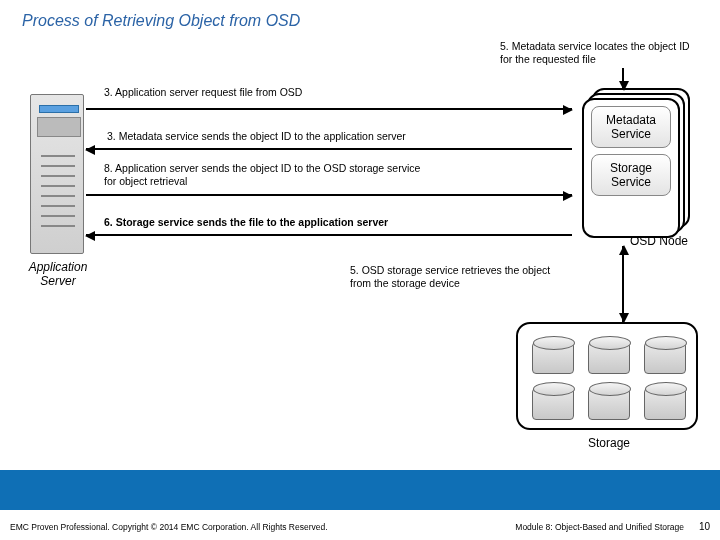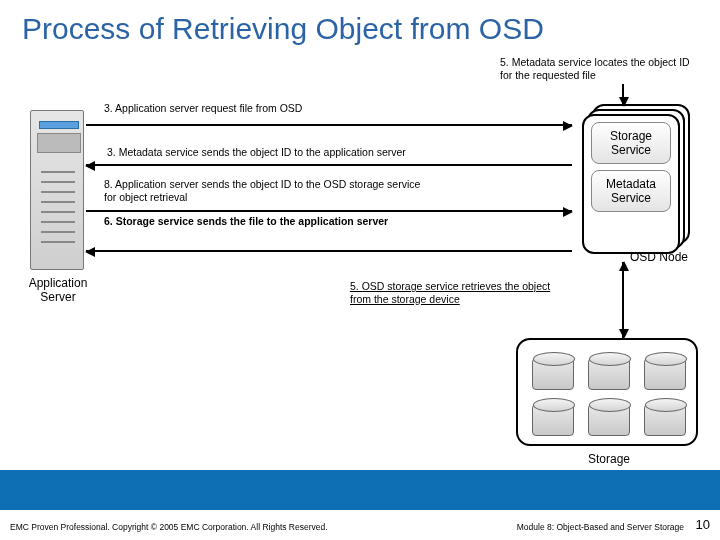--- a/index.html
+++ b/index.html
@@ -5,24 +5,25 @@
   * { margin: 0; padding: 0; box-sizing: border-box; }
   body {
     font-family: "Segoe UI", Arial, sans-serif;
     width: 720px;
     height: 540px;
     position: relative;
     background: #fff;
     overflow: hidden;
   }
   .slide-title {
-    font-size: 30px;
+    font-size: 16px;
     font-weight: 400;
     color: #2b63a6;
     padding: 12px 0 4px 22px;
+    font-style: italic;
   }
   .diagram { position: relative; width: 100%; height: 430px; }
   .step {
     position: absolute;
     font-size: 10.5px;
     color: #000;
     line-height: 1.2;
   }
 
   
@@ -44,20 +45,21 @@
     position:absolute; top:22px; left:6px;
     width:42px; height:18px; background:#bbb; border:1px solid #888;
   }
   .server-vent {
     position:absolute; left:10px; width:34px; height:2px; background:#888;
   }
   .app-server-label {
     position:absolute; left:12px; top:226px;
     width:92px; text-align:center;
     font-size:12px;
+    font-style:italic;
   }
 
   
   .osd-stack { position:absolute; right:30px; top:54px; }
   .osd-card {
     position:absolute;
     width:98px; height:140px;
     background:#fff; border:2px solid #000;
     border-radius:12px;
   }
@@ -123,21 +125,21 @@
   
   .footer-bar {
     position:absolute; left:0; right:0; bottom:30px;
     height:40px; background:#0f6fb5;
   }
   .ft {
     position:absolute; bottom:8px; font-size:8.5px; color:#000;
   }
   .ft.left { left:10px; }
   .ft.right { right:36px; }
-  .page-num { position:absolute; right:10px; bottom:8px; font-size:13px; }
+  .page-num { position:absolute; right:10px; bottom:8px; font-size:10px; }
 </style>
 </head>
 <body>
 
 <div class="slide-title">Process of Retrieving Object from OSD</div>
 
 <div class="diagram">
 
   <div class="step" style="right:30px; top:6px; width:190px;">5. Metadata service locates the object ID for the requested file</div>
 
@@ -150,51 +152,51 @@
     <div class="server-vent" style="top:110px"></div>
     <div class="server-vent" style="top:120px"></div>
     <div class="server-vent" style="top:130px"></div>
   </div>
   <div class="app-server-label">Application Server</div>
 
   <div class="osd-stack">
     <div class="osd-card b1"></div>
     <div class="osd-card b2"></div>
     <div class="osd-card front">
+      <div class="osd-inner">Metadata Service</div>
       <div class="osd-inner">Storage Service</div>
-      <div class="osd-inner">Metadata Service</div>
     </div>
   </div>
   <div class="osd-label">OSD Node</div>
 
   <div class="varrow d" style="right:96px; top:34px; height:22px;"></div>
 
   <div class="step" style="left:104px; top:52px;">3. Application server request file from OSD</div>
   <div class="arrow r" style="left:86px; top:74px; width:486px;"></div>
 
   <div class="step" style="left:107px; top:96px;">3. Metadata service sends the object ID to the application server</div>
   <div class="arrow l" style="left:86px; top:114px; width:486px;"></div>
 
   <div class="step" style="left:104px; top:128px; width:330px;">8. Application server sends the object ID to the OSD storage service for object retrieval</div>
   <div class="arrow r" style="left:86px; top:160px; width:486px;"></div>
 
-  <div class="step" style="left: 104px; top: 165px; font-weight: 700; font-size: 10.5px;">6. <b>Storage service sends the file to the application server</b></div>
+  <div class="step" style="left: 104px; top: 182px; font-weight: 700; font-size: 10.5px;">6. <b>Storage service sends the file to the application server</b></div>
   <div class="arrow l" style="left:86px; top:200px; width:486px;"></div>
 
-  <div class="step" style="left:350px; top:230px; width:210px;text-decoration:underline;">5. OSD storage service retrieves the object from the storage device</div>
+  <div class="step" style="left:350px; top:230px; width:210px;">5. OSD storage service retrieves the object from the storage device</div>
   <div class="varrow u d" style="right:96px; top:212px; height:76px;"></div>
 
   <div class="storage">
     <div class="disk" style="left:14px; top:18px;"></div>
     <div class="disk" style="left:70px; top:18px;"></div>
     <div class="disk" style="left:126px; top:18px;"></div>
     <div class="disk" style="left:14px; top:64px;"></div>
     <div class="disk" style="left:70px; top:64px;"></div>
     <div class="disk" style="left:126px; top:64px;"></div>
   </div>
   <div class="storage-label">Storage</div>
 
 </div>
 
 <div class="footer-bar"></div>
-<div class="ft left">EMC Proven Professional. Copyright © 2005 EMC Corporation. All Rights Reserved.</div>
-<div class="ft right">Module 8: Object-Based and Server Storage</div>
+<div class="ft left">EMC Proven Professional. Copyright © 2014 EMC Corporation. All Rights Reserved.</div>
+<div class="ft right">Module 8: Object-Based and Unified Storage</div>
 <div class="page-num">10</div>
 
 </body></html>

